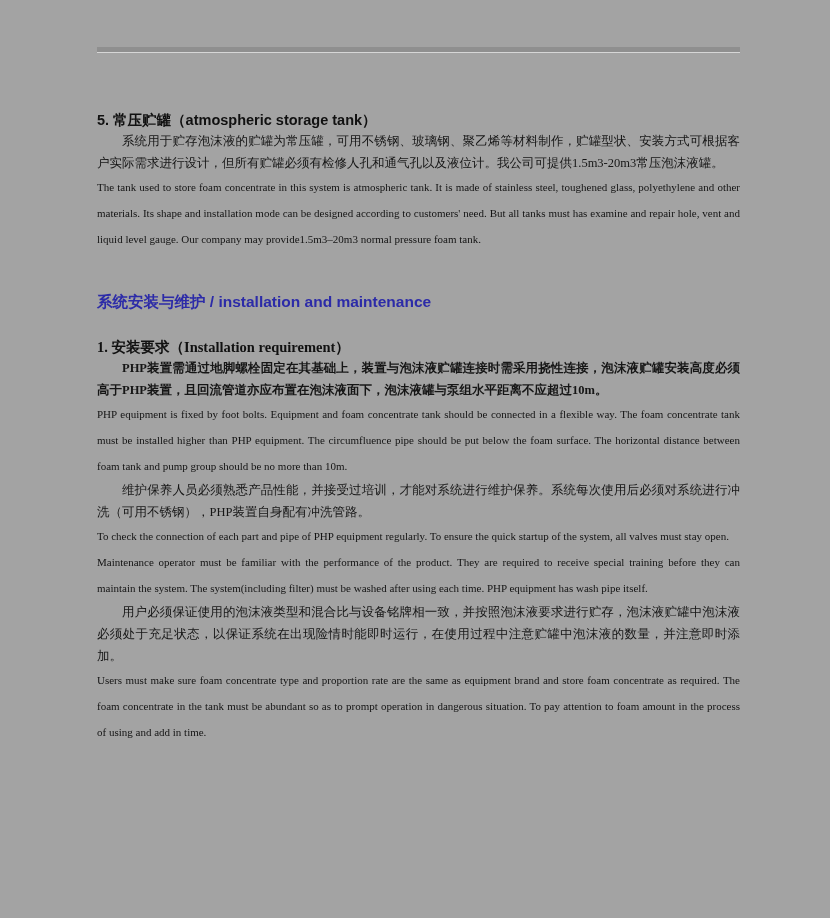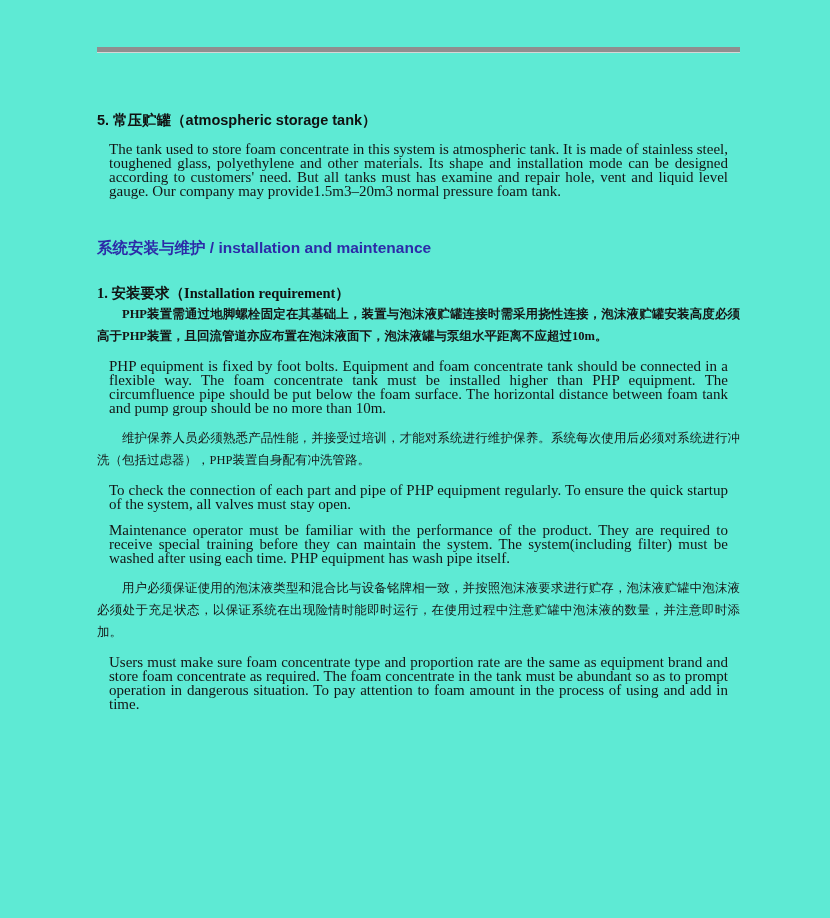--- a/index.html
+++ b/index.html
@@ -5,21 +5,21 @@
   html, body {
     margin: 0;
     padding: 0;
     background: #ffffff;
   }
   .page {
     position: relative;
     width: 830px;
     height: 918px;
     box-sizing: border-box;
-    background: #5eead4;
+    background: #a3a3a3;
     padding: 0 90px 0 97px;
     overflow: hidden;
     font-family: "Liberation Serif", "DejaVu Serif", serif;
     color: #1b1b1b;
   }
   .top-rule {
     margin-top: 47px;
     height: 5px;
     background: var(--rule, #8f8f8f);
     border-bottom: 1px solid #d6d6d6;
@@ -51,57 +51,58 @@
   .h-sub.gap-lg { margin-top: 26px; }
   p.zh {
     font-size: 12.5px;
     line-height: 22px;
     text-align: justify;
     text-indent: 2em;
     margin: 0;
     color: #161616;
   }
   p.en {
-    font-size: 15px;
-    line-height: 14px;
+    font-size: 11px;
+    line-height: 26px;
     text-align: justify;
-    margin: 12px;
+    margin: 0;
     color: #141414;
   }
   .mt-12 { margin-top: 12px; }
   .mt-20 { margin-top: 20px; }
   .mt-7  { margin-top: 7px; font-weight: bold; }
   .mt-15 { margin-top: 15px; }
   .mt-4  { margin-top: 4px; }
   .mt-18 { margin-top: 18px; }
   .mt-6  { margin-top: 6px; }
   .mt-0  { margin-top: 0; }
 </style>
 </head>
 <body>
 
 <div class="page">
 
   <div class="top-rule"></div>
 
   <section>
     <h2 class="h-section">5. 常压贮罐（atmospheric storage tank）</h2>
+    <p class="zh mt-12">系统用于贮存泡沫液的贮罐为常压罐，可用不锈钢、玻璃钢、聚乙烯等材料制作，贮罐型状、安装方式可根据客户实际需求进行设计，但所有贮罐必须有检修人孔和通气孔以及液位计。我公司可提供1.5m3-20m3常压泡沫液罐。</p>
     <p class="en mt-20">The tank used to store foam concentrate in this system is atmospheric tank. It is made of stainless steel, toughened glass, polyethylene and other materials. Its shape and installation mode can be designed according to customers' need. But all tanks must has examine and repair hole, vent and liquid level gauge. Our company may provide1.5m3–20m3 normal pressure foam tank.</p>
   </section>
 
   <h1 class="h-main">系统安装与维护 / installation and maintenance</h1>
 
   <section>
     <h3 class="h-sub gap-lg">1. 安装要求（Installation requirement）</h3>
     <p class="zh mt-7">PHP装置需通过地脚螺栓固定在其基础上，装置与泡沫液贮罐连接时需采用挠性连接，泡沫液贮罐安装高度必须高于PHP装置，且回流管道亦应布置在泡沫液面下，泡沫液罐与泵组水平距离不应超过10m。</p>
     <p class="en mt-15">PHP equipment is fixed by foot bolts. Equipment and foam concentrate tank should be connected in a flexible way. The foam concentrate tank must be installed higher than PHP equipment. The circumfluence pipe should be put below the foam surface. The horizontal distance between foam tank and pump group should be no more than 10m.</p>
   </section>
 
   <section>
-    <p class="zh mt-4">维护保养人员必须熟悉产品性能，并接受过培训，才能对系统进行维护保养。系统每次使用后必须对系统进行冲洗（包括过虑器），PHP装置自身配有冲洗管路。</p>
+    <p class="zh mt-4">维护保养人员必须熟悉产品性能，并接受过培训，才能对系统进行维护保养。系统每次使用后必须对系统进行冲洗（可用不锈钢），PHP装置自身配有冲洗管路。</p>
     <p class="en mt-0">To check the connection of each part and pipe of PHP equipment regularly. To ensure the quick startup of the system, all valves must stay open.</p>
     <p class="en mt-18">Maintenance operator must be familiar with the performance of the product. They are required to receive special training before they can maintain the system. The system(including filter) must be washed after using each time. PHP equipment has wash pipe itself.</p>
   </section>
 
   <section>
     <p class="zh mt-6">用户必须保证使用的泡沫液类型和混合比与设备铭牌相一致，并按照泡沫液要求进行贮存，泡沫液贮罐中泡沫液必须处于充足状态，以保证系统在出现险情时能即时运行，在使用过程中注意贮罐中泡沫液的数量，并注意即时添加。</p>
     <p class="en mt-15">Users must make sure foam concentrate type and proportion rate are the same as equipment brand and store foam concentrate as required. The foam concentrate in the tank must be abundant so as to prompt operation in dangerous situation. To pay attention to foam amount in the process of using and add in time.</p>
   </section>
 
 </div>

